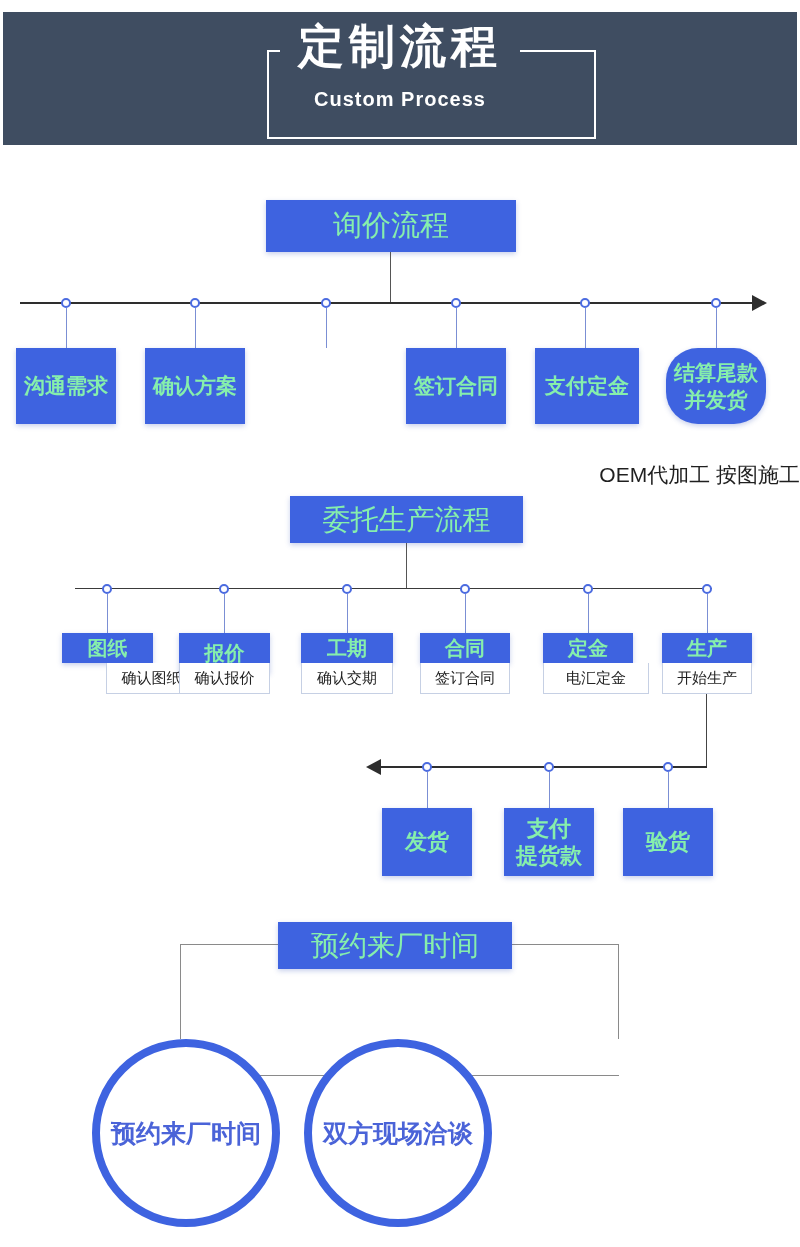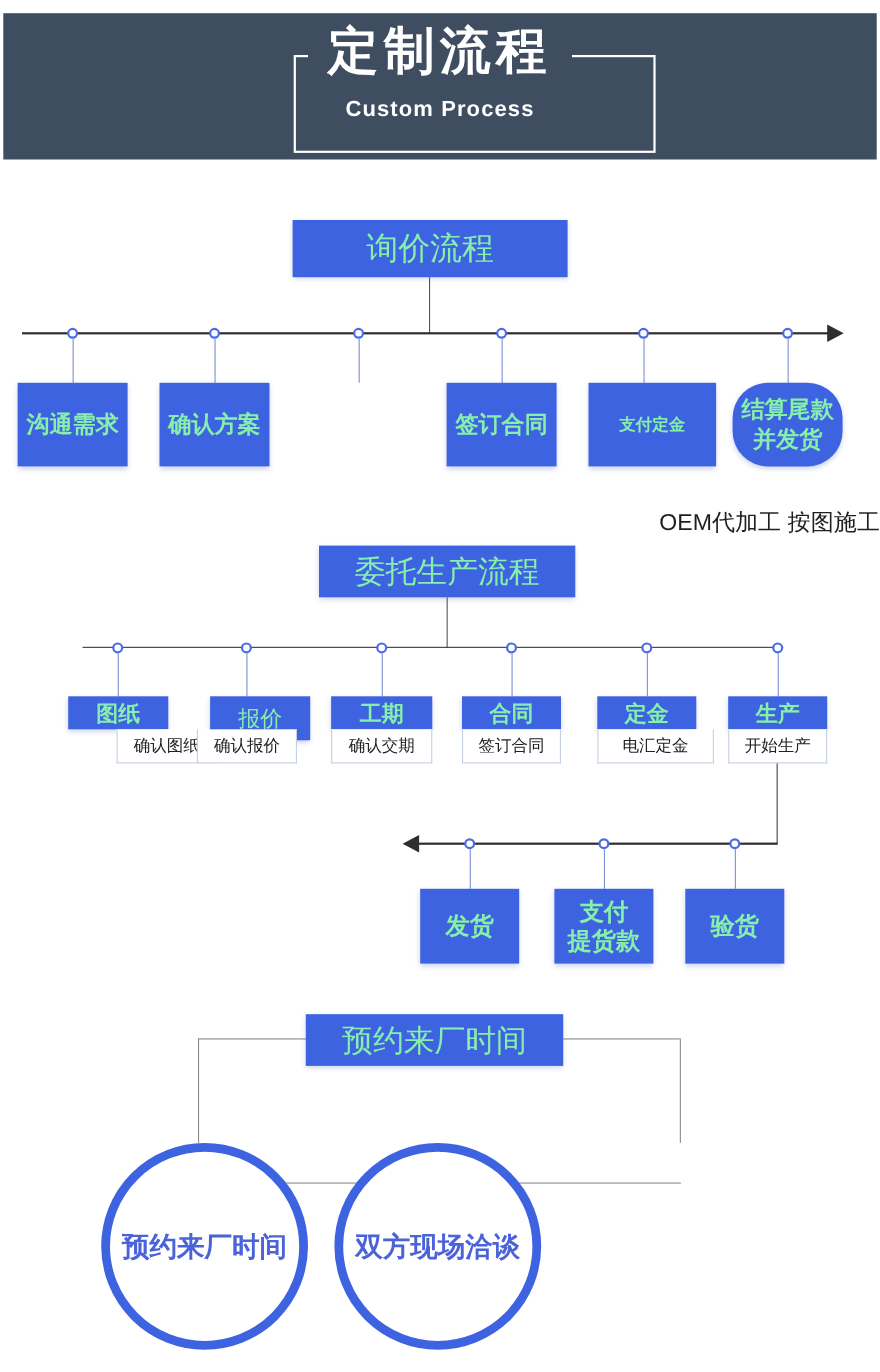--- a/index.html
+++ b/index.html
@@ -67,21 +67,21 @@
   <div class="abs stub" style="left:66px;top:308px;height:40px;"></div>
   <div class="abs stub" style="left:195px;top:308px;height:40px;"></div>
   <div class="abs stub" style="left:326px;top:308px;height:40px;"></div>
   <div class="abs stub" style="left:456px;top:308px;height:40px;"></div>
   <div class="abs stub" style="left:585px;top:308px;height:40px;"></div>
   <div class="abs stub" style="left:716px;top:308px;height:40px;"></div>
 
   <div class="abs bluebox ml" style="left:16px;top:348px;width:100px;height:76px;font-size:21px;font-weight:600;">沟通需求</div>
   <div class="abs bluebox ml" style="left:145px;top:348px;width:100px;height:76px;font-size:21px;font-weight:600;">确认方案</div>
   <div class="abs bluebox ml" style="left:406px;top:348px;width:100px;height:76px;font-size:21px;font-weight:600;">签订合同</div>
-  <div class="abs bluebox ml" style="left:535px;top:348px;width:116px;height:76px;font-size:15px;font-weight:600;">支付定金</div>
+  <div class="abs bluebox ml" style="left:535px;top:348px;width:104px;height:76px;font-size:21px;font-weight:600;">支付定金</div>
   <div class="abs bluebox ml" style="left:666px;top:348px;width:100px;height:76px;font-size:21px;font-weight:600;line-height:27px;border-radius:32px;">结算尾款
 并发货</div>
 
   <div class="abs" style="left:0;right:0;top:461px;text-align:right;font-size:21px;font-weight:500;color:#1f1f1f;">OEM代加工 按图施工</div>
   <div class="abs bluebox" style="left:290px;top:496px;width:233px;height:47px;font-size:28px;">委托生产流程</div>
   <div class="abs vline" style="left:406px;top:543px;height:46px;"></div>
   <div class="abs thin" style="left:75px;top:588px;width:637px;height:1px;"></div>
 
   <div class="abs dot" style="left:102px;top:584px;"></div>
   <div class="abs dot" style="left:219px;top:584px;"></div>
@@ -92,21 +92,21 @@
 
   <div class="abs stub" style="left:107px;top:594px;height:39px;"></div>
   <div class="abs stub" style="left:224px;top:594px;height:39px;"></div>
   <div class="abs stub" style="left:347px;top:594px;height:39px;"></div>
   <div class="abs stub" style="left:465px;top:594px;height:39px;"></div>
   <div class="abs stub" style="left:588px;top:594px;height:39px;"></div>
   <div class="abs stub" style="left:707px;top:594px;height:39px;"></div>
 
   <div class="abs bluebox" style="left:62px;top:633px;width:91px;height:30px;font-size:20px;font-weight:600;">图纸</div>
   <div class="abs subbox" style="left:62px;top:663px;width:91px;height:31px;font-size:15px;margin-left:44px;">确认图纸</div>
-  <div class="abs bluebox" style="left:179px;top:633px;width:91px;height:40px;font-size:20px;font-weight:400;margin-left:12px;">报价</div>
+  <div class="abs bluebox" style="left:179px;top:633px;width:91px;height:40px;font-size:20px;font-weight:700;">报价</div>
   <div class="abs subbox" style="left:179px;top:663px;width:91px;height:31px;font-size:15px;">确认报价</div>
   <div class="abs bluebox" style="left:301px;top:633px;width:92px;height:30px;font-size:20px;font-weight:600;">工期</div>
   <div class="abs subbox" style="left:301px;top:663px;width:92px;height:31px;font-size:15px;">确认交期</div>
   <div class="abs bluebox" style="left:420px;top:633px;width:90px;height:30px;font-size:20px;font-weight:600;">合同</div>
   <div class="abs subbox" style="left:420px;top:663px;width:90px;height:31px;font-size:15px;">签订合同</div>
   <div class="abs bluebox" style="left:543px;top:633px;width:90px;height:30px;font-size:20px;font-weight:600;">定金</div>
   <div class="abs subbox" style="left:543px;top:663px;width:106px;height:31px;font-size:15px;">电汇定金</div>
   <div class="abs bluebox" style="left:662px;top:633px;width:90px;height:30px;font-size:20px;font-weight:600;">生产</div>
   <div class="abs subbox" style="left:662px;top:663px;width:90px;height:31px;font-size:15px;">开始生产</div>
 

